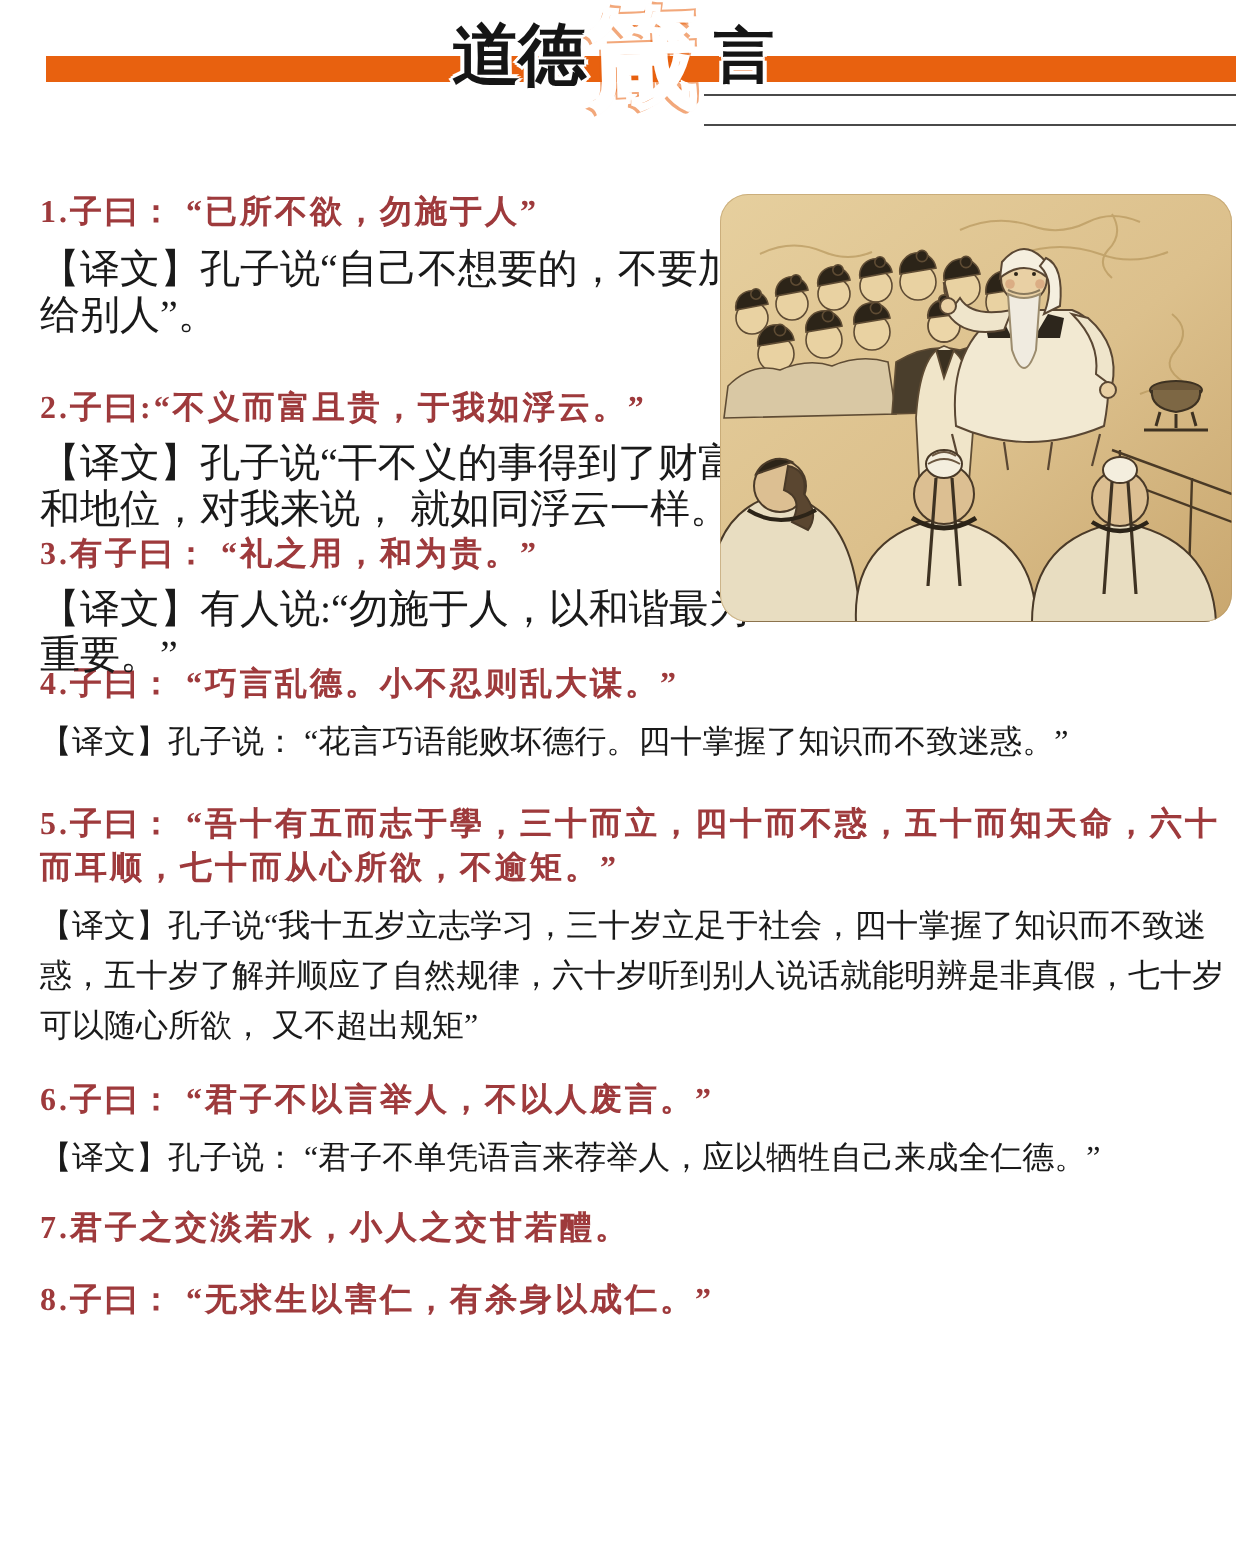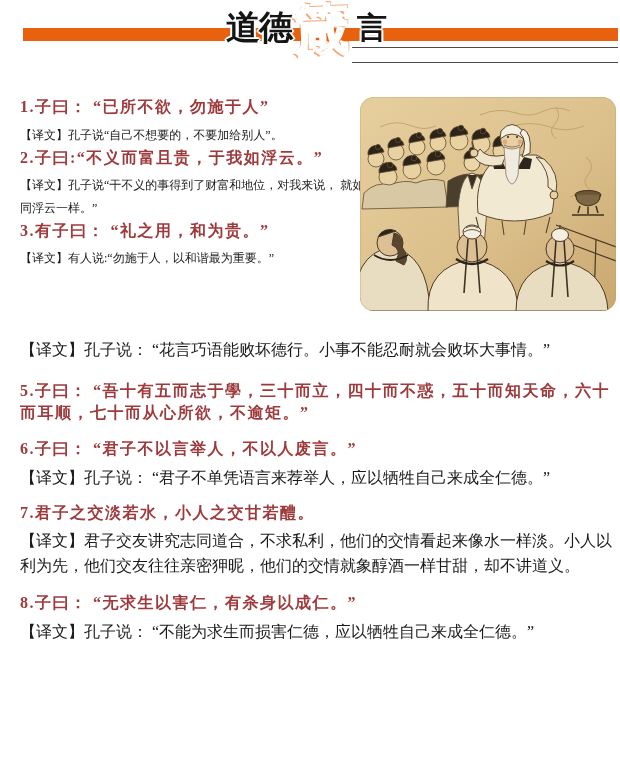--- a/index.html
+++ b/index.html
@@ -53,27 +53,27 @@
     border-radius:14px; overflow:hidden;
   }
   .art svg { display:block; }
   .col { width:356px; }
 
   .q {
     color:#9E3A3C; font-size:16px; font-weight:bold;
     letter-spacing:1.5px; line-height:22px;
   }
   .t { color:#1a1a1a; font-size:16px; line-height:25px; }
-  .col .t { font-size:12px; line-height:23px; }
+  .col .t { font-size:20px; line-height:23px; }
 
   .rest { margin:0 8px 0 20px; }
 
   .mt2{margin-top:2px;} .mt4{margin-top:4px;} .mt5{margin-top:5px;} .mt6{margin-top:6px;}
   .mt12{margin-top:12px;} .mt14{margin-top:14px;} .mt16{}
-  .mt18{margin-top:18px;} .mt24{}
+  .mt18{margin-top:18px;} .mt24{margin-top:24px;}
 </style>
 </head>
 <body>
 
 <div class="page">
 
   <div class="header">
     <div class="band"></div>
     <div class="logo-daode">道德</div>
     <div class="logo-zhen">箴</div>
@@ -212,23 +212,23 @@
       <div class="q mt2">1.子曰： “已所不欲，勿施于人”</div>
       <div class="t mt6">【译文】孔子说“自己不想要的，不要加给别人”。</div>
       <div class="q mt24">2.子曰:“不义而富且贵，于我如浮云。”</div>
       <div class="t mt5">【译文】孔子说“干不义的事得到了财富和地位，对我来说， 就如同浮云一样。”</div>
       <div class="q mt16">3.有子曰： “礼之用，和为贵。”</div>
       <div class="t mt5">【译文】有人说:“勿施于人，以和谐最为重要。”</div>
     </div>
   </div>
 
   <div class="rest">
-    <div class="t mt5">【译文】孔子说： “花言巧语能败坏德行。小事不能忍耐就会败坏大事情。”</div>
+    <div class="q">4.子曰： “巧言乱德。小不忍则乱大谋。”</div>
+    <div class="t mt5">【译文】孔子说： “花言巧语能败坏德行。四十掌握了知识而不致迷惑。”</div>
     <div class="q mt18">5.子曰： “吾十有五而志于學，三十而立，四十而不惑，五十而知天命，六十而耳顺，七十而从心所欲，不逾矩。”</div>
+    <div class="t mt5">【译文】孔子说“我十五岁立志学习，三十岁立足于社会，四十掌握了知识而不致迷惑，五十岁了解并顺应了自然规律，六十岁听到别人说话就能明辨是非真假，七十岁可以随心所欲， 又不超出规矩”</div>
     <div class="q mt14">6.子曰： “君子不以言举人，不以人废言。”</div>
     <div class="t mt5">【译文】孔子说： “君子不单凭语言来荐举人，应以牺牲自己来成全仁德。”</div>
     <div class="q mt12">7.君子之交淡若水，小人之交甘若醴。</div>
-    <div class="t mt4">【译文】君子交友讲究志同道合，不求私利，他们的交情看起来像水一样淡。小人以利为先，他们交友往往亲密狎昵，他们的交情就象醇酒一样甘甜，却不讲道义。</div>
     <div class="q mt14">8.子曰： “无求生以害仁，有杀身以成仁。”</div>
-    <div class="t mt5">【译文】孔子说： “不能为求生而损害仁德，应以牺牲自己来成全仁德。”</div>
   </div>
 
 </div>
 
 </body></html>

